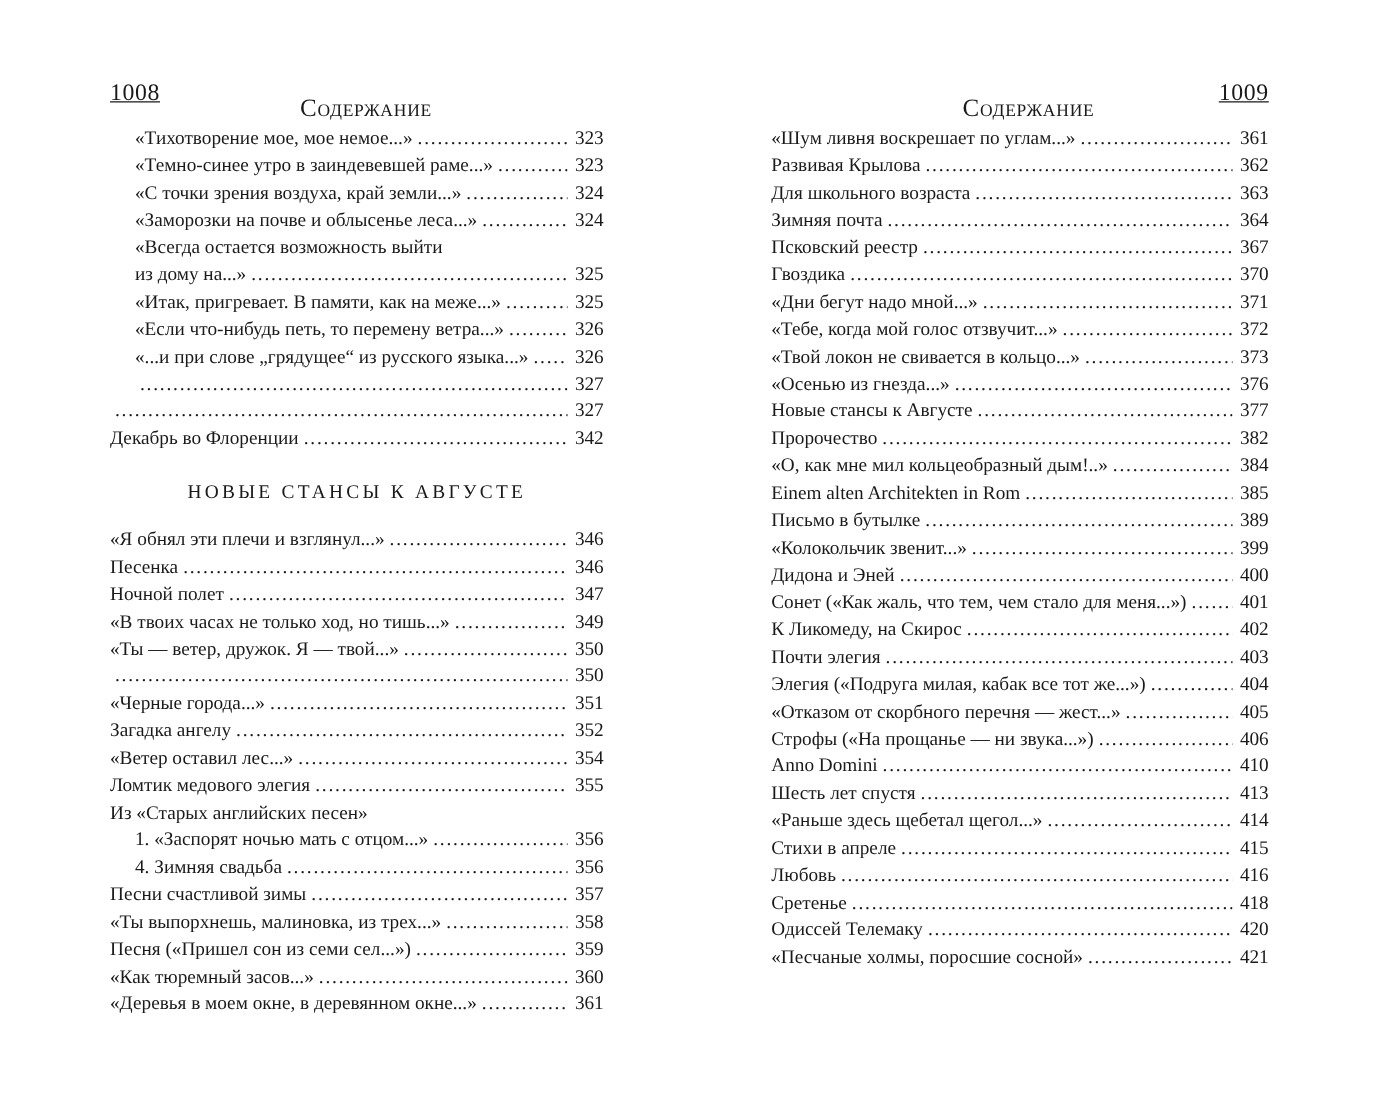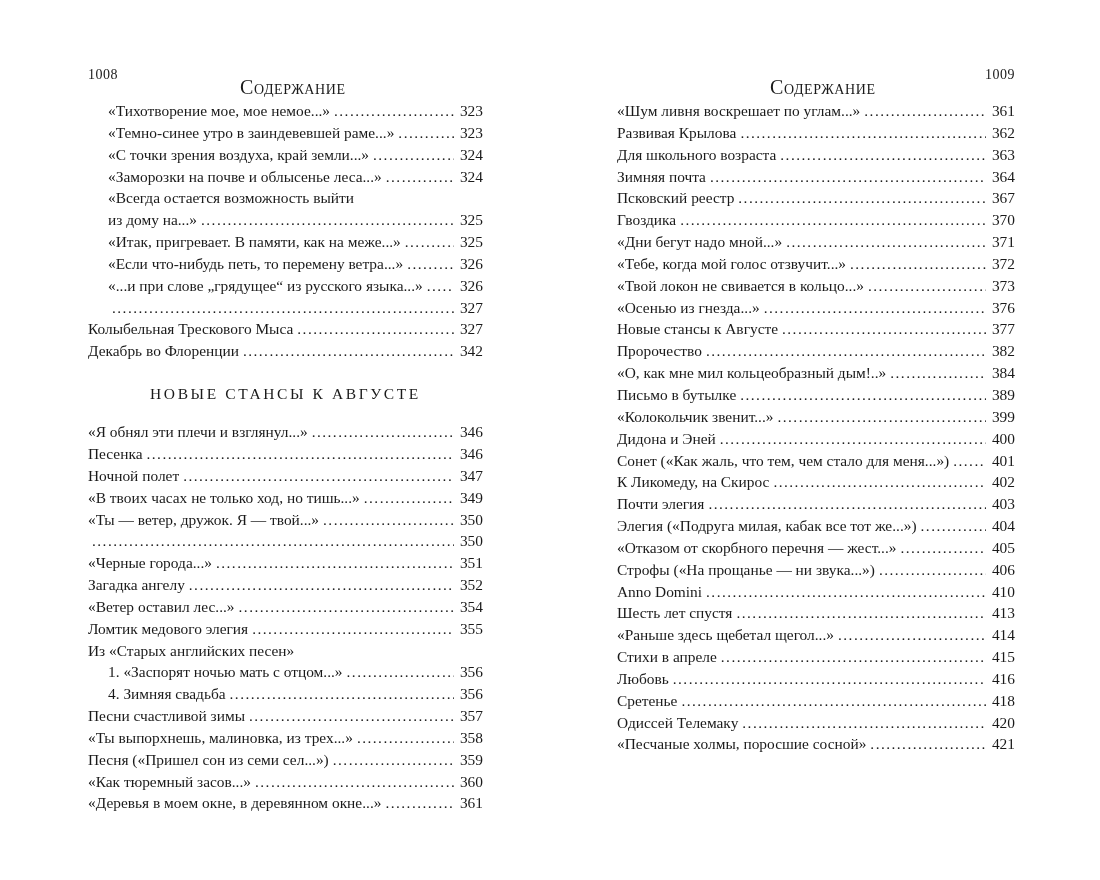--- a/index.html
+++ b/index.html
@@ -9,21 +9,21 @@
     color: #1a1a1a;
   }
   .page { position: absolute; top: 0; height: 880px; }
   .page.left  { left: 88px;  width: 395px; }
   .page.right { left: 617px; width: 398px; }
 
   .running-head {
     position: absolute; top: 64px; left: 0; right: 0; height: 22px;
     font-size: 16px; line-height: 22px;
   }
-  .folio { position: absolute; top: 0; font-size: 14px; letter-spacing: 0.5px; }
+  .folio { position: absolute; top: 0; font-size: 19px; letter-spacing: 0.5px; text-decoration: underline; }
   .page.left .folio  { left: 0; }
   .page.right .folio { right: 0; }
   .head-title {
     position: absolute; top: 12px; font-variant: small-caps; letter-spacing: 0.6px; font-size: 20px;
   }
   .page.left .head-title  { left: 152px; }
   .page.right .head-title { left: 153px; }
 
   .toc { position: absolute; top: 100px; left: 0; right: 0; }
   .entry {
@@ -102,21 +102,20 @@
       <div class="entry indent">
         <span class="title">«...и при слове „грядущее“ из русского языка...»</span>
         <span class="leader"></span>
         <span class="pg">326</span>
       </div>
       <div class="entry indent">
         <span class="leader"></span>
         <span class="pg">327</span>
       </div>
       <div class="entry">
-        <span class="title">Колыбельная Трескового Мыса</span>
         <span class="leader"></span>
         <span class="pg">327</span>
       </div>
       <div class="entry">
         <span class="title">Декабрь во Флоренции</span>
         <span class="leader"></span>
         <span class="pg">342</span>
       </div>
       <div class="section-head">Новые стансы к Августе</div>
       <div class="entry">
@@ -276,20 +275,25 @@
         <span class="title">Пророчество</span>
         <span class="leader"></span>
         <span class="pg">382</span>
       </div>
       <div class="entry">
         <span class="title">«О, как мне мил кольцеобразный дым!..»</span>
         <span class="leader"></span>
         <span class="pg">384</span>
       </div>
       <div class="entry">
+        <span class="title">Einem alten Architekten in Rom</span>
+        <span class="leader"></span>
+        <span class="pg">385</span>
+      </div>
+      <div class="entry">
         <span class="title">Письмо в бутылке</span>
         <span class="leader"></span>
         <span class="pg">389</span>
       </div>
       <div class="entry">
         <span class="title">«Колокольчик звенит...»</span>
         <span class="leader"></span>
         <span class="pg">399</span>
       </div>
       <div class="entry">

